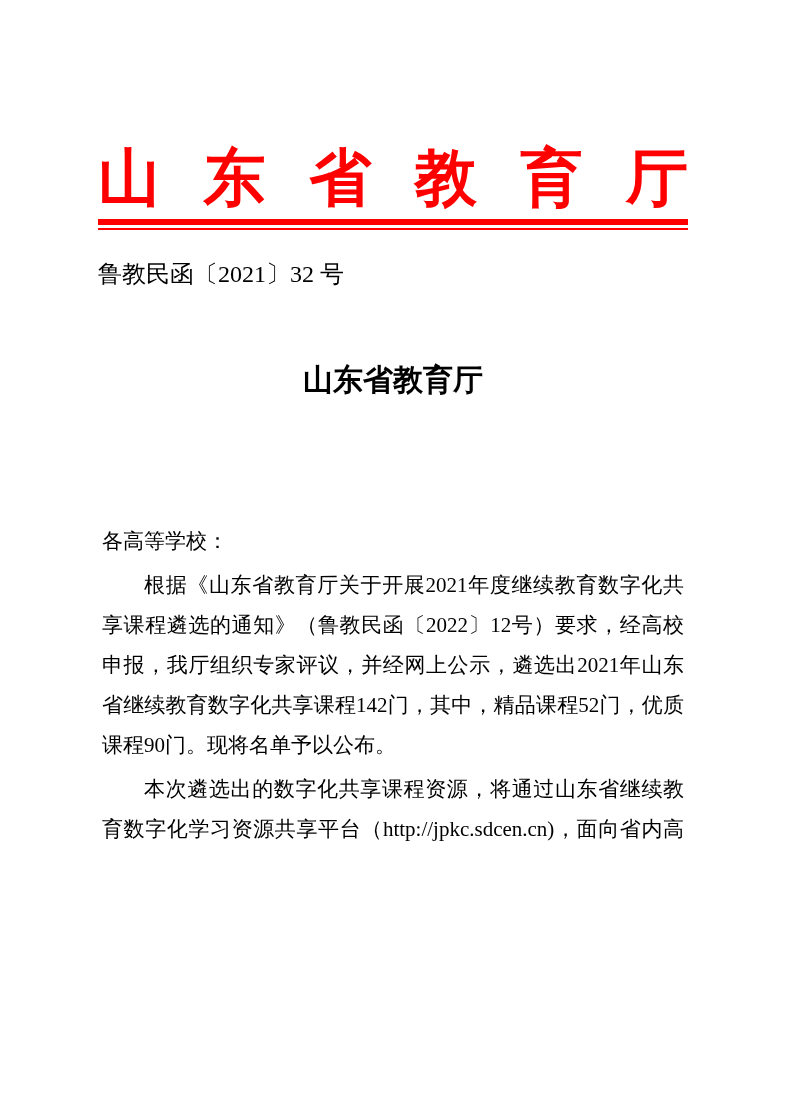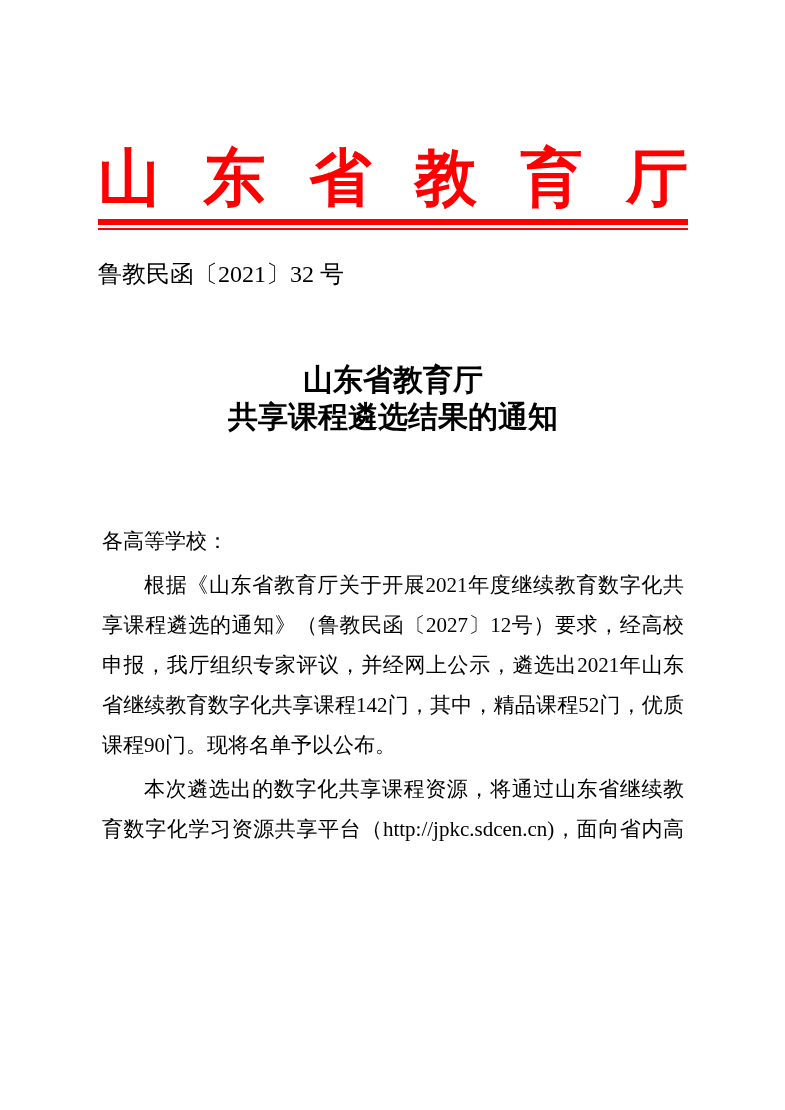--- a/index.html
+++ b/index.html
@@ -84,26 +84,25 @@
 
   <div class="content-col divider-top">
     <div class="rule-thick"></div>
     <div class="rule-thin"></div>
   </div>
 
   <p class="content-col doc-number">鲁教民函〔2021〕32 号</p>
 
   <div class="content-col title-block">
     <div>山东省教育厅</div>
-    <div>共享课程遴选结果的通知</div>
   </div>
 
   <div class="content-col body-block">
     <p class="salutation">各高等学校：</p>
-    <p class="para">根据《山东省教育厅关于开展2021年度继续教育数字化共享课程遴选的通知》（鲁教民函〔2027〕12号）要求，经高校申报，我厅组织专家评议，并经网上公示，遴选出2021年山东省继续教育数字化共享课程142门，其中，精品课程52门，优质课程90门。现将名单予以公布。</p>
+    <p class="para">根据《山东省教育厅关于开展2021年度继续教育数字化共享课程遴选的通知》（鲁教民函〔2022〕12号）要求，经高校申报，我厅组织专家评议，并经网上公示，遴选出2021年山东省继续教育数字化共享课程142门，其中，精品课程52门，优质课程90门。现将名单予以公布。</p>
     <p class="para">本次遴选出的数字化共享课程资源，将通过山东省继续教育数字化学习资源共享平台（http://jpkc.sdcen.cn)，面向省内高校和社会学习者开放共享，共享时间至 2026 年。各有关高校要做好开放共享期间课程资源的进一步更新完善工作，切实保证课程质量。</p>
   </div>
 
   <div class="content-col divider-bottom">
     <div class="rule-thin"></div>
     <div class="rule-thick"></div>
   </div>
 
 </div>
 

